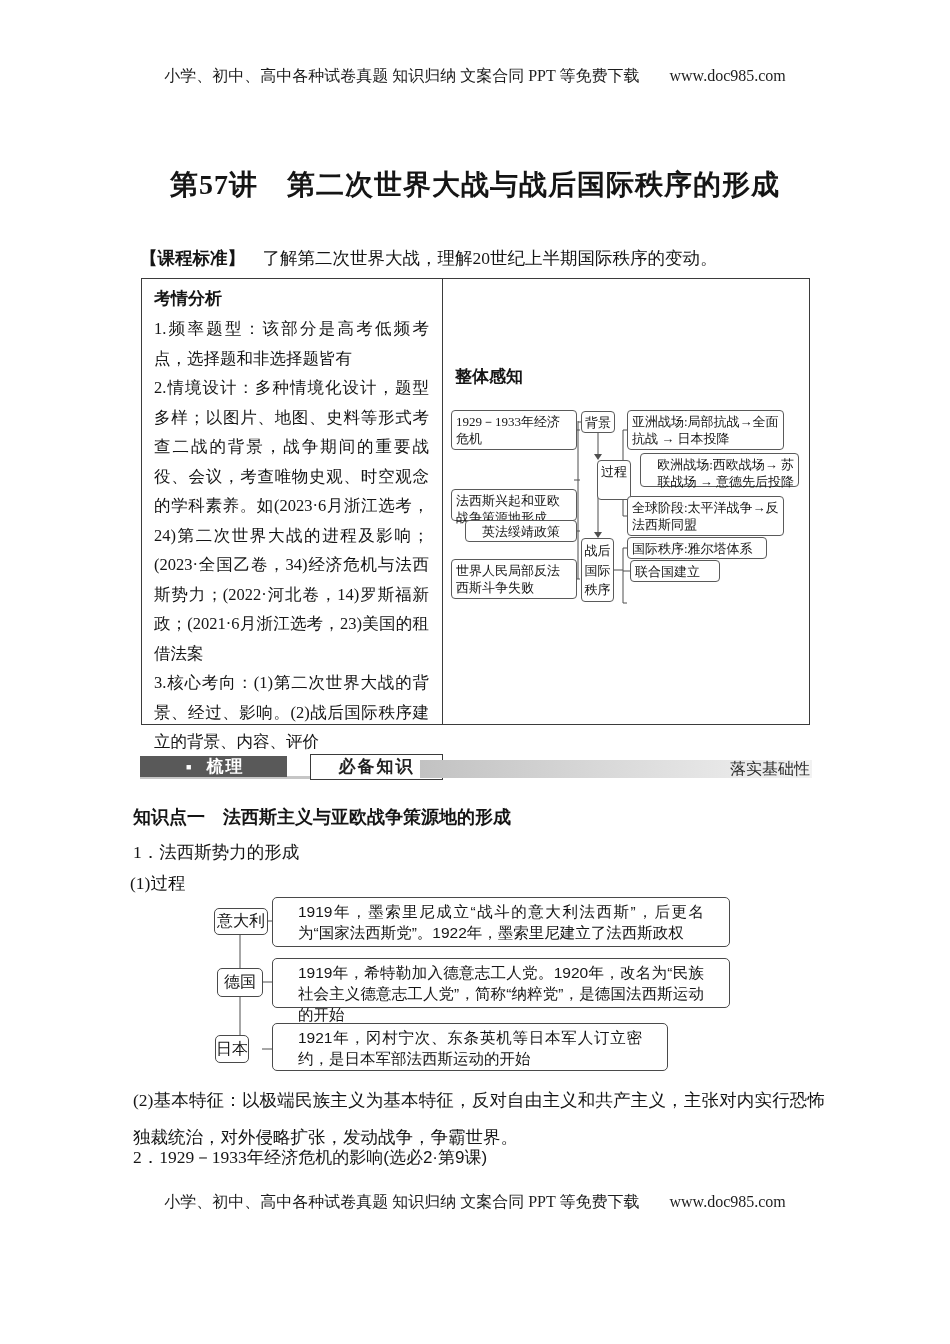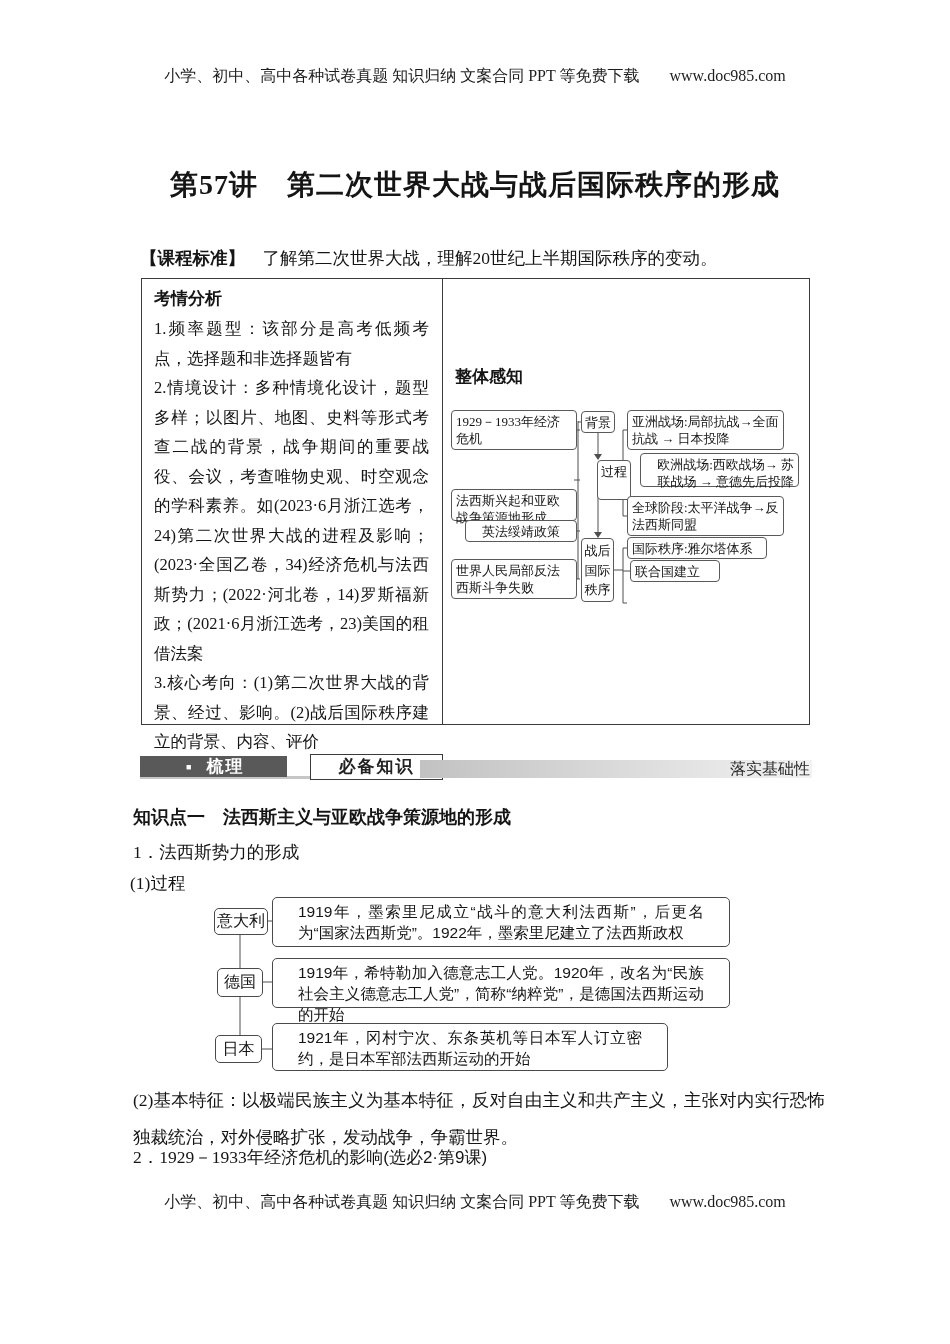--- a/index.html
+++ b/index.html
@@ -140,21 +140,21 @@
     <line x1="100" y1="42" x2="100" y2="75"></line>
     <line x1="100" y1="104" x2="100" y2="142"></line>
     <line x1="127" y1="28" x2="133" y2="28"></line>
     <line x1="123" y1="89" x2="133" y2="89"></line>
     <line x1="122" y1="156" x2="133" y2="156"></line>
   </svg>
   <div class="pbox country" style="left:74px;top:15px;width:54px;height:27px;">意大利</div>
   <div class="pbox pdesc" style="left:132px;top:4px;width:458px;height:50px;">1919年，墨索里尼成立“战斗的意大利法西斯”，后更名为“国家法西斯党”。1922年，墨索里尼建立了法西斯政权</div>
   <div class="pbox country" style="left:77px;top:75px;width:46px;height:29px;">德国</div>
   <div class="pbox pdesc" style="left:132px;top:65px;width:458px;height:50px;">1919年，希特勒加入德意志工人党。1920年，改名为“民族社会主义德意志工人党”，简称“纳粹党”，是德国法西斯运动的开始</div>
-  <div class="pbox country" style="left:75px;top:142px;width:47px;height:28px;">日本</div>
+  <div class="pbox country" style="left:75px;top:142px;width:34px;height:28px;">日本</div>
   <div class="pbox pdesc" style="left:132px;top:130px;width:396px;height:48px;">1921年，冈村宁次、东条英机等日本军人订立密约，是日本军部法西斯运动的开始</div>
 </div>
 
 <div class="abs para2">(2)基本特征：以极端民族主义为基本特征，反对自由主义和共产主义，主张对内实行恐怖独裁统治，对外侵略扩张，发动战争，争霸世界。</div>
 <div class="abs item2"><span>2．1929－1933年</span><span class="bold-part">经济危机的影响(选必2·第9课)</span></div>
 
 <div class="abs footer-line">
   <span>小学、初中、高中各种试卷真题 知识归纳 文案合同 PPT 等免费下载</span><span class="url">www.doc985.com</span>
 </div>
 

